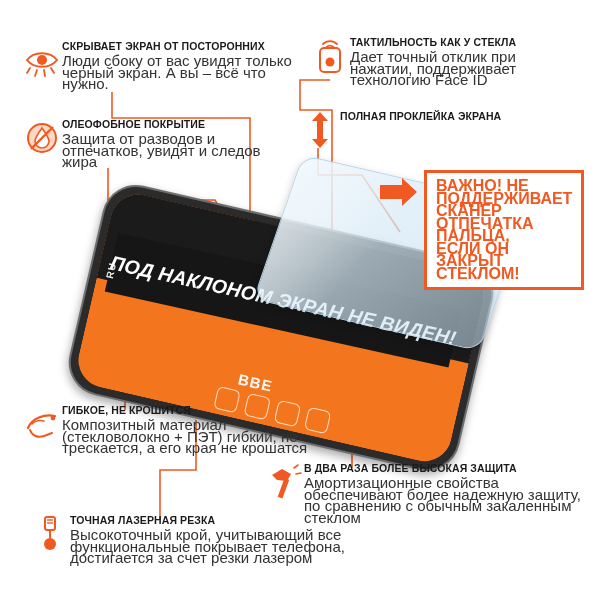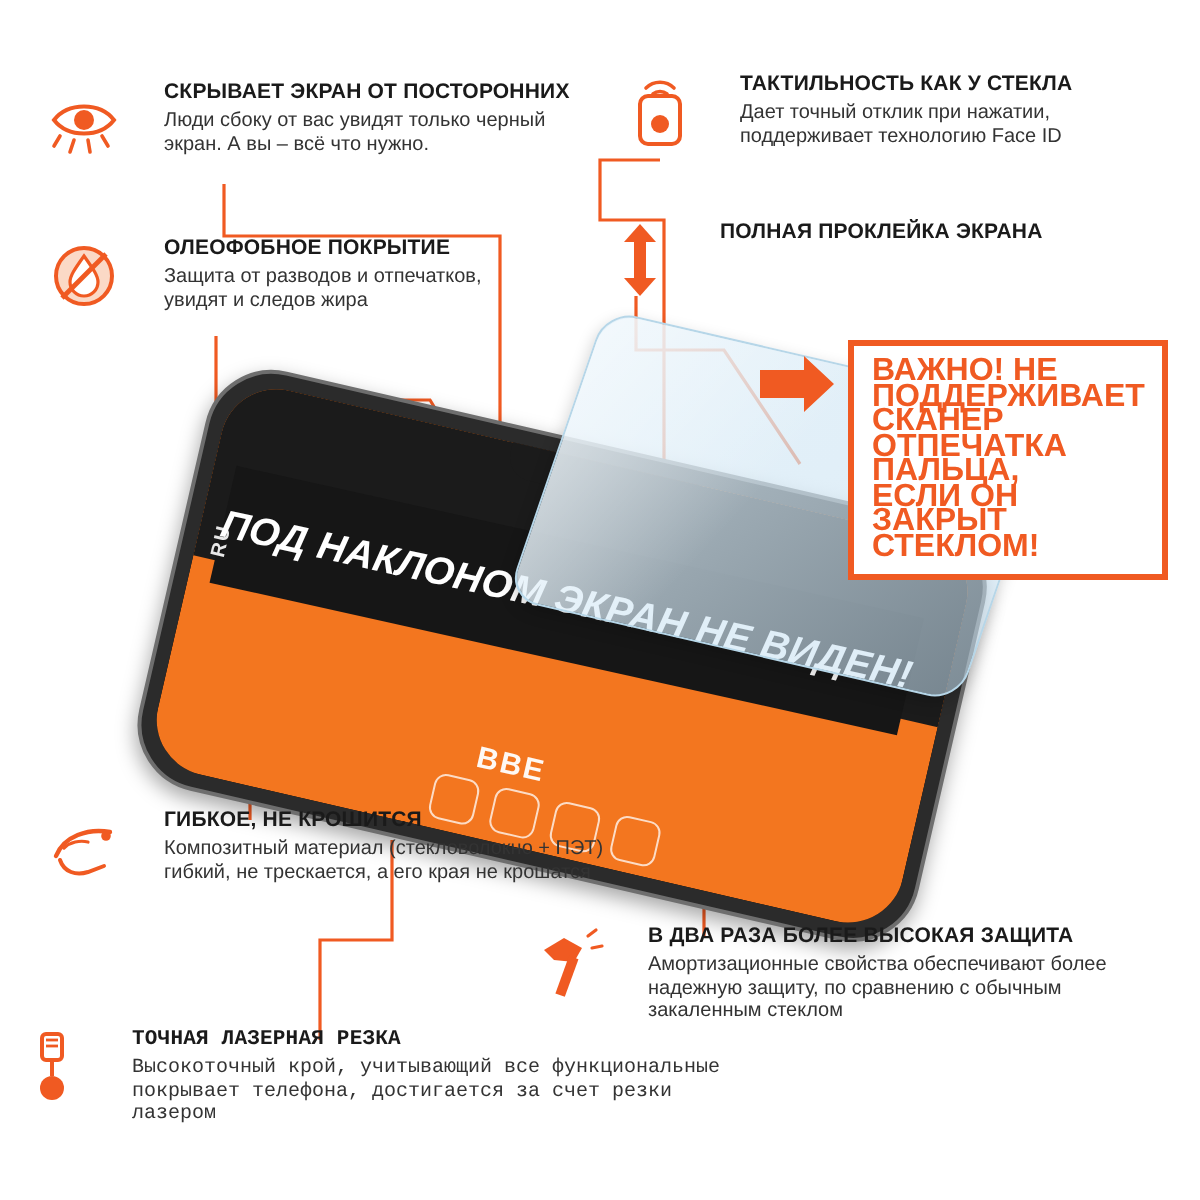--- a/index.html
+++ b/index.html
@@ -9,30 +9,30 @@
     font-family:"Liberation Sans", sans-serif;
     position:relative;
     overflow:hidden;
   }
   .stage{position:absolute;inset:0;}
 
   
   svg.lines{position:absolute;left:0;top:0;width:600px;height:600px;}
 
   
-  .feat{position:absolute;display:flex;gap:20px;align-items:flex-start;}
+  .feat{position:absolute;display:flex;gap:0;align-items:flex-start;}
   .feat .ico{flex:0 0 auto;width:40px;height:40px;position:relative;}
   .feat .txt{flex:1 1 auto;}
   .feat .title{
     font-size:10.5px;font-weight:bold;color:#1a1a1a;
     letter-spacing:.1px;line-height:12px;margin-bottom:3px;
     text-transform:uppercase;
   }
   .feat .desc{
-    font-size:10px;color:#333;line-height:11.5px;
+    font-size:15px;color:#333;line-height:11.5px;
   }
 
   
   .ico svg{display:block;}
 
   
   .warnbox{
     position:absolute;
     border:3px solid #f05a22;
     background:#ffffff;
@@ -272,21 +272,21 @@
           <line x1="32" y1="12" x2="37" y2="11"></line>
         </g>
       </svg>
     </div>
     <div class="txt">
       <div class="title">В ДВА РАЗА БОЛЕЕ ВЫСОКАЯ ЗАЩИТА</div>
       <div class="desc">Амортизационные свойства обеспечивают более надежную защиту, по сравнению с обычным закаленным стеклом</div>
     </div>
   </div>
 
-  <div class="feat" style="left:6px;top:514px;width:360px;font-family:Liberation Mono, monospace;">
+  <div class="feat" style="left:30px;top:514px;width:360px;">
     <div class="ico">
       <svg width="40" height="40" viewBox="0 0 40 40">
         <rect x="15" y="3" width="10" height="13" rx="2" fill="none" stroke="#f05a22" stroke-width="2"></rect>
         <line x1="17" y1="6" x2="23" y2="6" stroke="#f05a22" stroke-width="1.4"></line>
         <line x1="17" y1="9" x2="23" y2="9" stroke="#f05a22" stroke-width="1.4"></line>
         <line x1="20" y1="16" x2="20" y2="24" stroke="#f05a22" stroke-width="2"></line>
         <circle cx="20" cy="30" r="6" fill="#f05a22"></circle>
       </svg>
     </div>
     <div class="txt">

